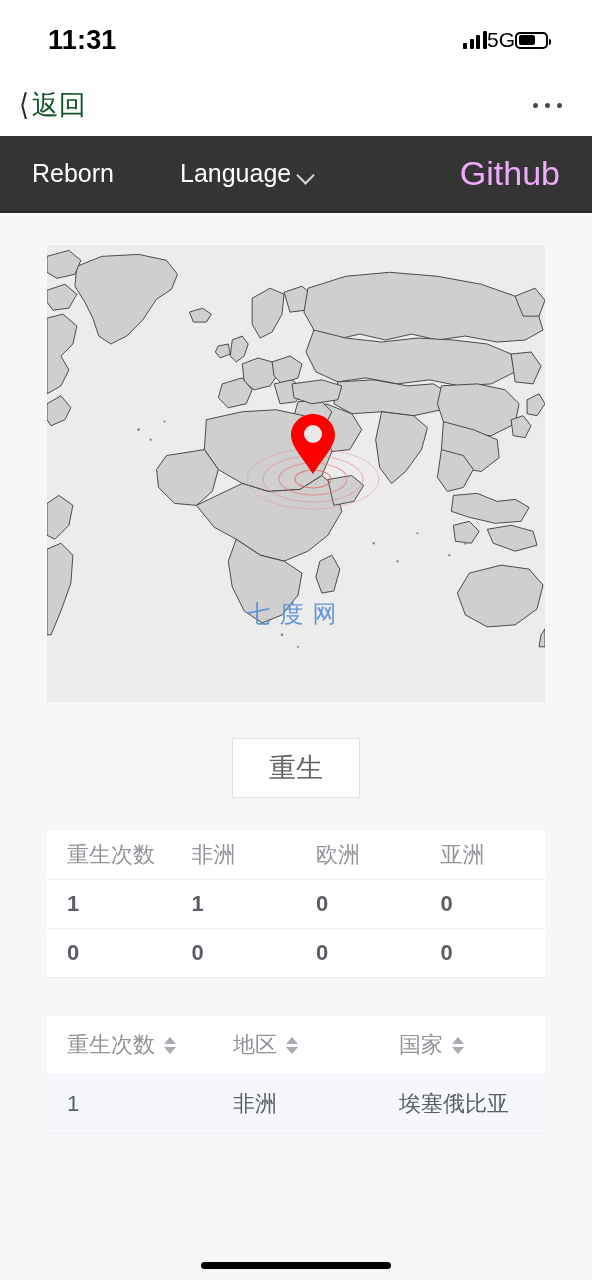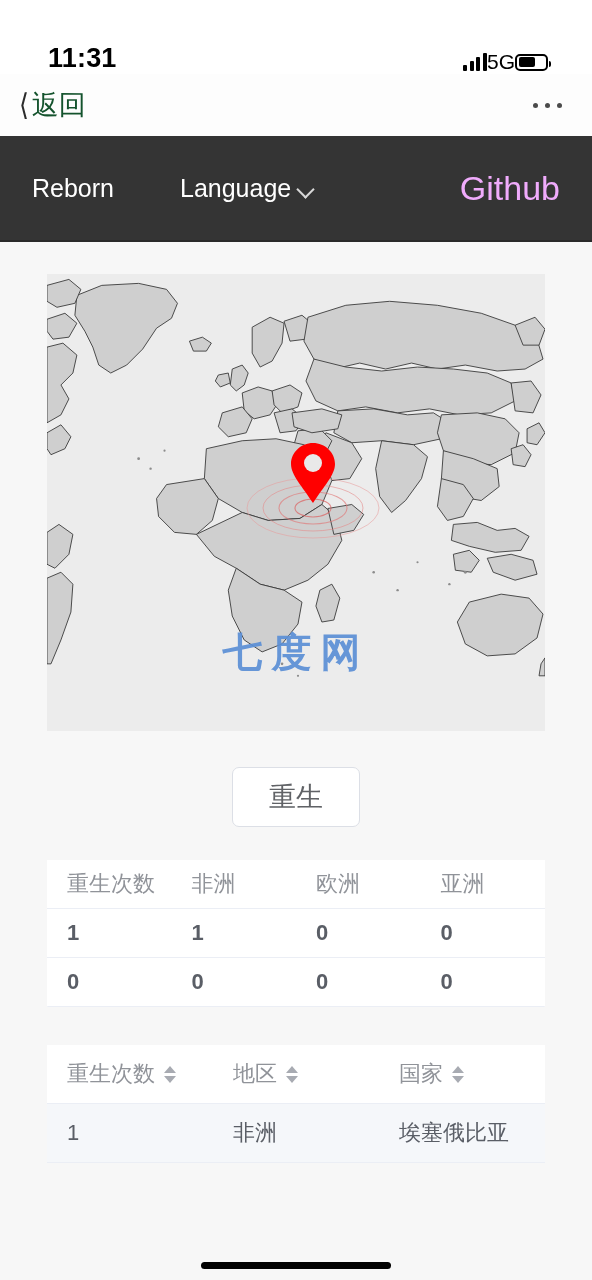--- a/index.html
+++ b/index.html
@@ -13,21 +13,21 @@
     font-family: "Liberation Sans", "DejaVu Sans", sans-serif;
     overflow: hidden;
     position: relative;
   }
 
   
   .statusbar {
     height: 74px;
     background: #ffffff;
     display: flex;
-    align-items: flex-end;
+    align-items: center;
     justify-content: space-between;
     padding: 0 44px 0 48px;
     box-sizing: border-box;
   }
   .status-time {
     font-size: 27px;
     font-weight: bold;
     color: #000;
     letter-spacing: 0.2px;
     padding-top: 6px;
@@ -121,21 +121,21 @@
   .nav-dots i {
     width: 5px;
     height: 5px;
     border-radius: 50%;
     background: #4b4b4b;
     display: block;
   }
 
   
   .site-header {
-    height: 106px;
+    height: 77px;
     background: #343434;
     display: flex;
     align-items: center;
     padding: 0 32px;
     box-sizing: border-box;
     border-bottom: 2px solid #2a2a2a;
   }
   .brand {
     color: #ffffff;
     font-size: 25px;
@@ -211,45 +211,45 @@
   }
   .watermark {
     position: absolute;
     left: 0;
     right: 0;
     top: 356px;
     text-align: center;
     user-select: none;
   }
   .wm-cn {
-    font-size: 40px;
+    font-size: 24px;
     color: #5b8fd6;
     letter-spacing: 9px;
-    font-weight: bold;
+    font-weight: normal;
     opacity: .92;
     line-height: 1.1;
   }
   .wm-url {
     font-size: 21px;
     color: #5b8fd6;
     letter-spacing: 1.2px;
     opacity: .92;
     margin-top: 2px;
   }
 
   
   .btn-wrap {
     display: flex;
     justify-content: center;
     margin-top: 36px;
   }
   .reborn-btn {
     background: #ffffff;
     border: 1px solid #dcdfe6;
-    border-radius: 7px;
+    border-radius: 2px;
     color: #606266;
     font-size: 27px;
     padding: 13px 36px;
     line-height: 1.2;
     font-family: inherit;
     cursor: pointer;
   }
 
   
   .table-card {

